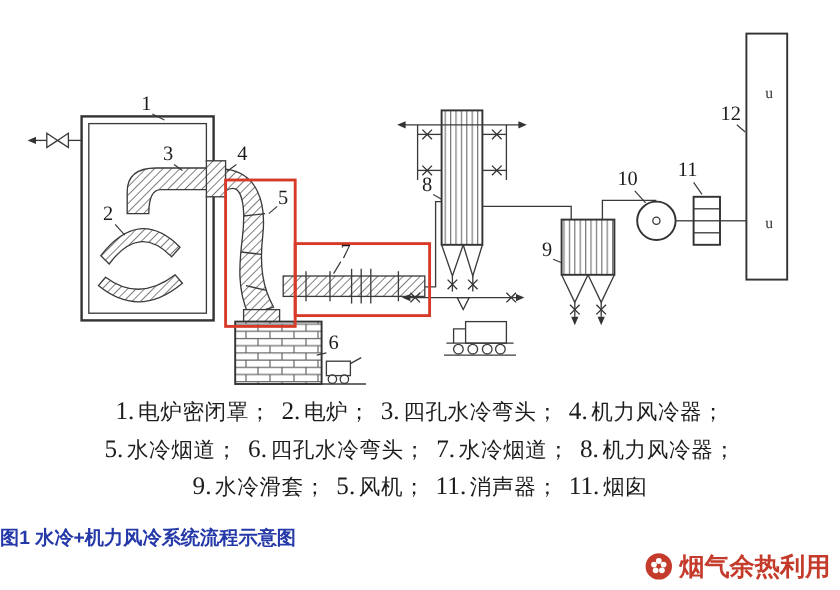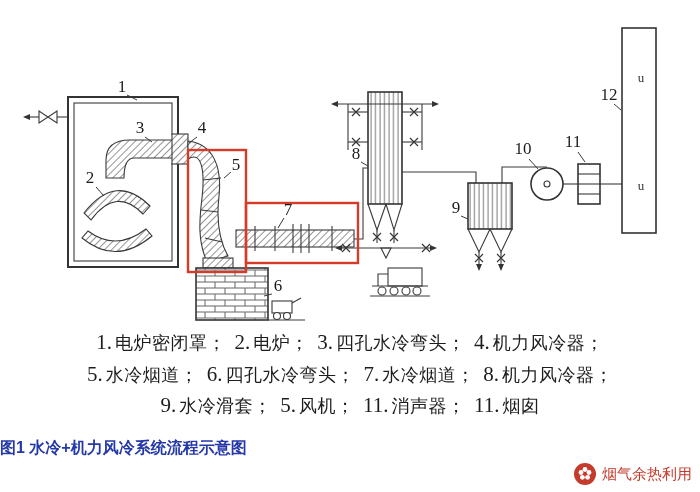--- a/index.html
+++ b/index.html
@@ -14,21 +14,21 @@
   .plabel{font-family:"Liberation Serif","DejaVu Serif",serif;font-size:17px;fill:#1c1c1c;text-anchor:middle;}
   .umark{font-family:"Liberation Serif","DejaVu Serif",serif;font-size:13px;fill:#333;text-anchor:middle;}
   .legend{text-align:center;font-family:"Liberation Serif","DejaVu Serif",serif;color:#1d1d1d;margin-top:2px;}
   .legend-row{line-height:1.5;font-size:18px;}
   .legend-item{margin:0 2px;}
   .legend-num{font-size:21px;margin-right:3px;}
   .legend-label{font-size:18px;letter-spacing:0.5px;}
   .caption{text-align:left;width:640px;color:var(--caption,#2438a8);font-weight:bold;
            font-size:16px;margin-top:16px;font-family:"Liberation Sans",sans-serif;}
   .watermark{position:absolute;right:8px;bottom:6px;display:flex;align-items:center;gap:5px;
-             color:var(--watermark,#c43b2b);font-size:15px;font-family:"Liberation Sans",sans-serif;}
+             color:var(--watermark,#c43b2b);font-size:21px;font-family:"Liberation Sans",sans-serif;font-weight:bold;}
 </style>
 </head>
 <body>
 
 <div class="page">
 
   <svg width="700" height="325" viewBox="0 0 700 325">
     <defs>
       <pattern id="hatch" width="5" height="5" patternUnits="userSpaceOnUse" patternTransform="rotate(45)">
         <rect width="5" height="5" fill="#ffffff"></rect>

